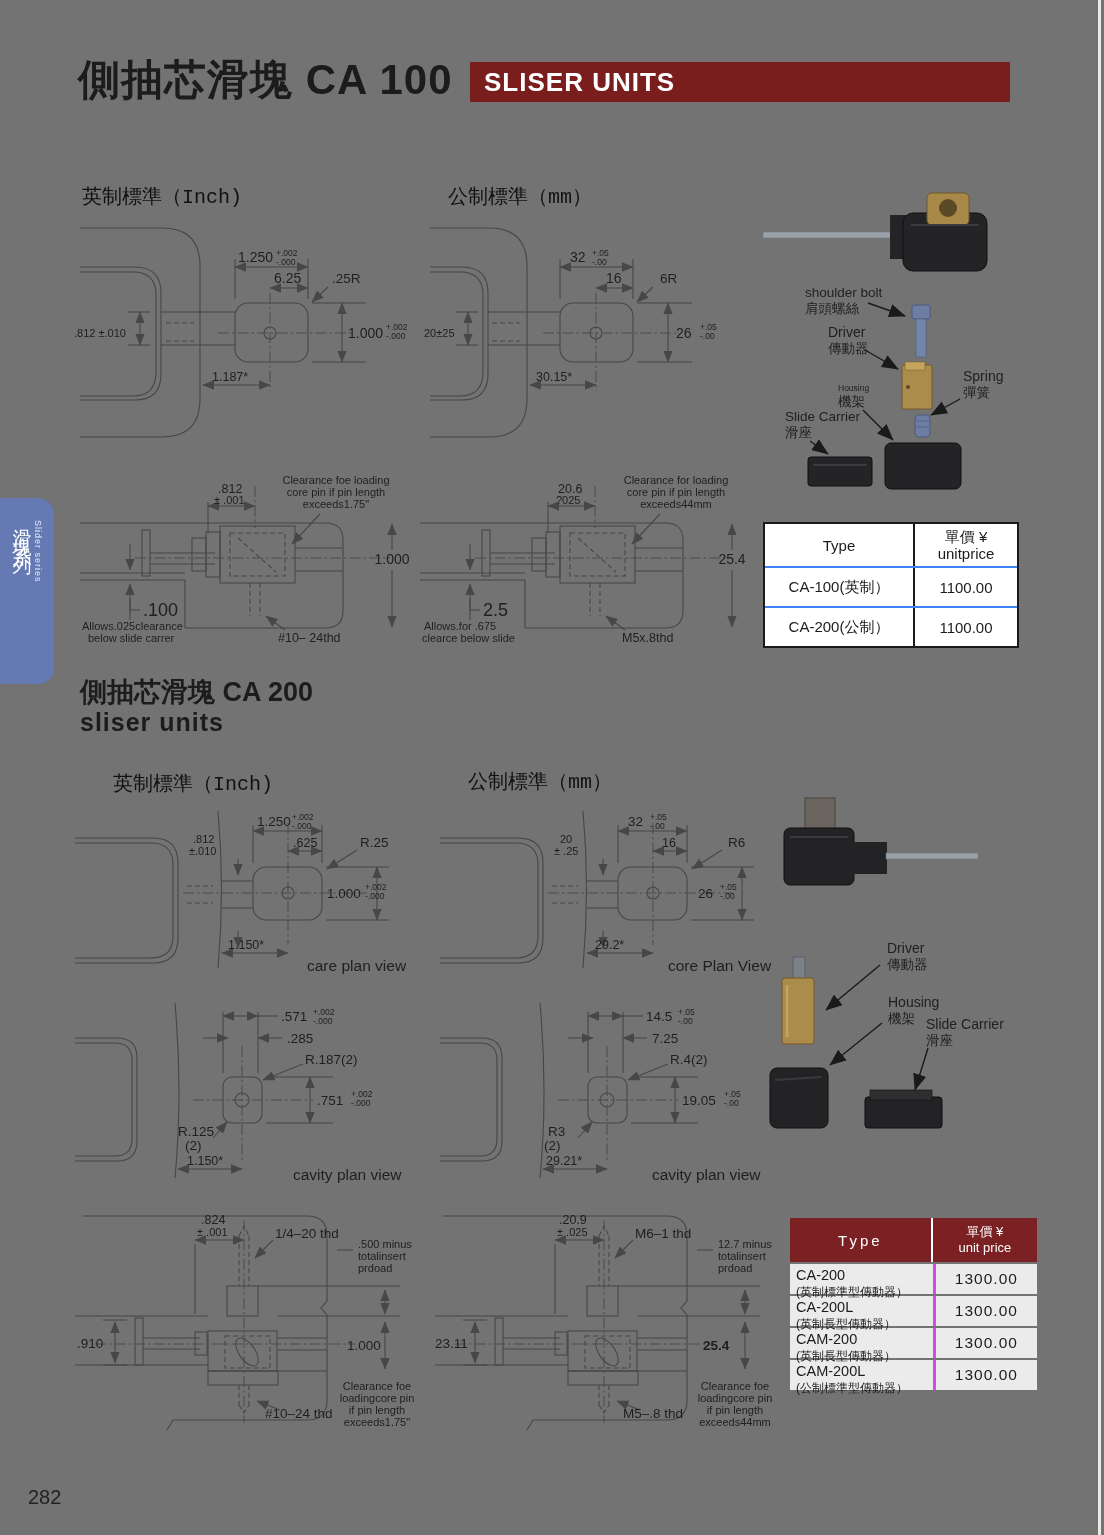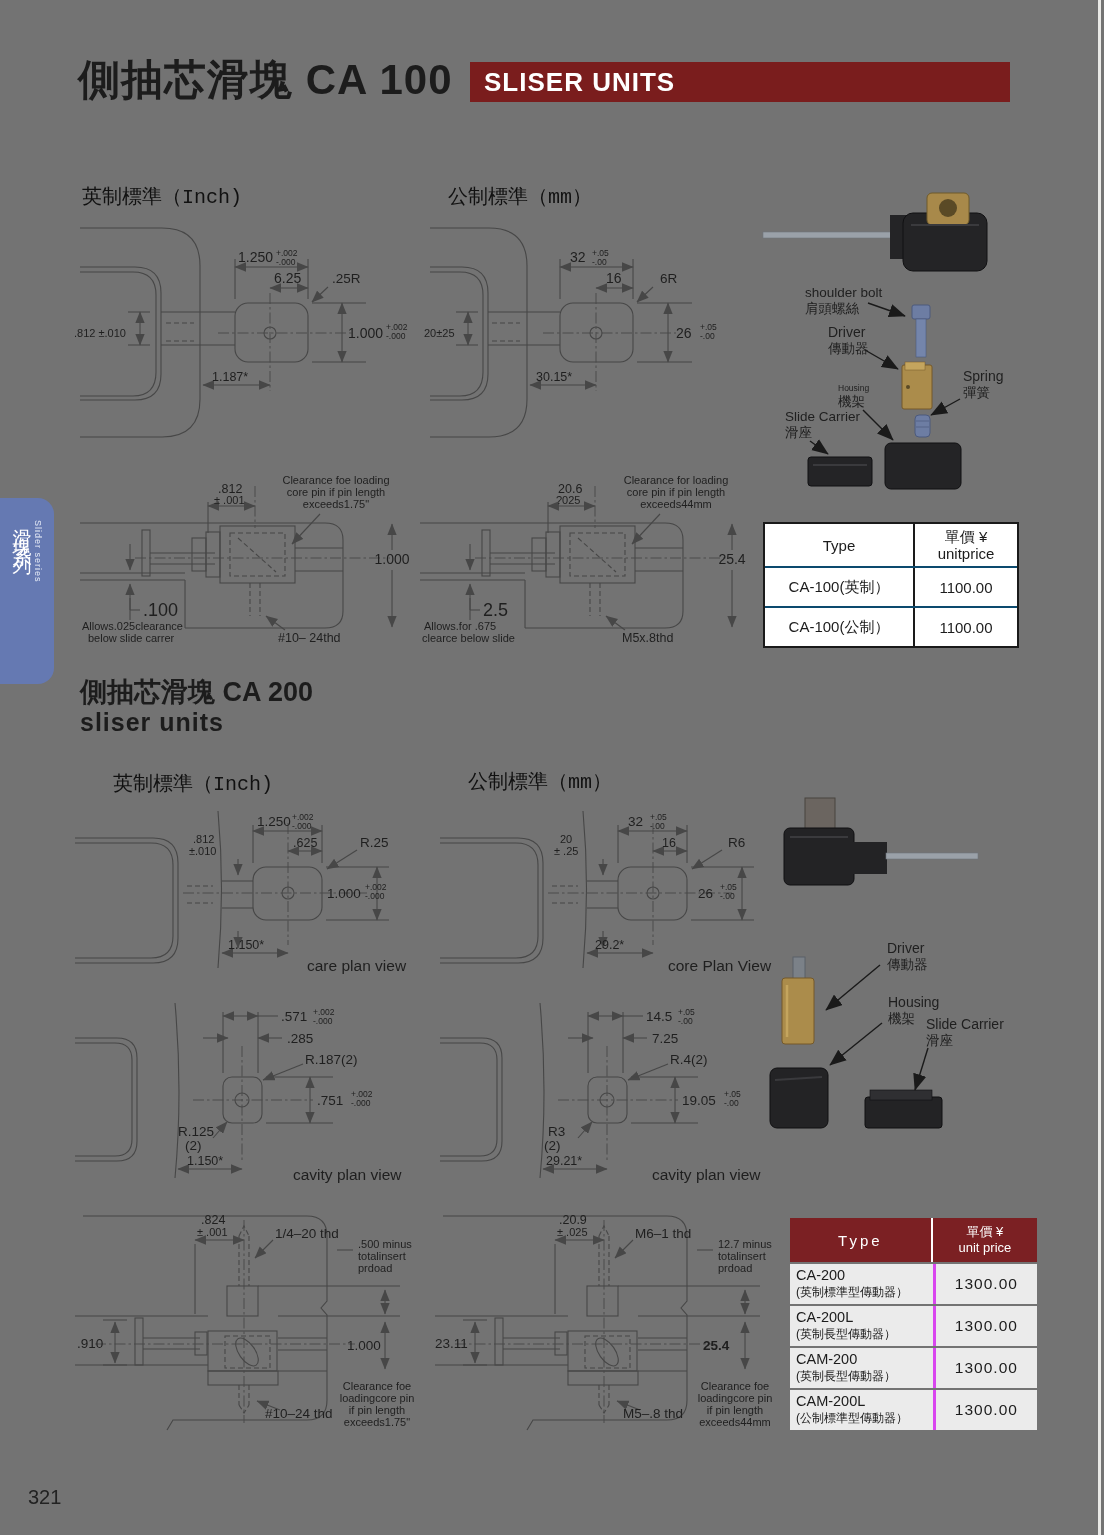--- a/index.html
+++ b/index.html
@@ -25,34 +25,34 @@
   svg.drw{position:absolute;}
   .geo path,.geo line,.geo rect,.geo circle,.geo ellipse{fill:none;stroke:#474747;stroke-width:1.1;}
   .geo .dash{stroke-dasharray:5 3;}
   .geo .cl{stroke-dasharray:11 3 2.5 3;stroke-width:.9;}
   svg text{font-family:"Liberation Sans","DejaVu Sans",sans-serif;fill:#1f1f1f;}
   .t8{font-size:8.5px}.t11{font-size:11px}.t12{font-size:12.5px}.t13{font-size:13.5px}
   .t14{font-size:14px}.t15{font-size:15.5px}.t17{font-size:18px}
   .mid{text-anchor:middle}.b{font-weight:bold}
 
   .tbl1{position:absolute;left:763px;top:522px;width:252px;border:2px solid #1a1a1a;background:#fff;}
-  .tbl1 .row{display:flex;align-items:center;height:38px;border-top:2px solid #0c4a6e;}
+  .tbl1 .row{display:flex;align-items:center;height:38px;border-top:2px solid #3b82f6;}
   .tbl1 .row.hd{height:42px;border-top:none;}
   .tbl1 .c1{flex:1.45;text-align:center;font-size:15px;}
   .tbl1 .c2{flex:1;text-align:center;font-size:15px;border-left:2px solid #1a1a1a;
             align-self:stretch;display:flex;flex-direction:column;justify-content:center;}
   .tbl1 .c2 div{line-height:17px;}
 
   .tbl2{position:absolute;left:790px;top:1218px;width:247px;}
   .tbl2 .hd{display:flex;height:44px;background:#7b2023;color:#fff;}
   .tbl2 .hd .c1{flex:1.35;display:flex;align-items:center;justify-content:center;
                 font-size:15px;letter-spacing:3px;}
   .tbl2 .hd .c2{flex:1;border-left:2px solid #fff;display:flex;flex-direction:column;
                 justify-content:center;text-align:center;font-size:13px;line-height:16px;}
-  .tbl2 .row{display:flex;height:40px;background:#ebebeb;margin-top:2px;}
+  .tbl2 .row{display:flex;height:30px;background:#ebebeb;margin-top:2px;}
   .tbl2 .row .c1{flex:1.35;padding:3px 0 0 6px;box-sizing:border-box;}
   .tbl2 .row .c1 .nm{font-size:14.5px;line-height:17px;}
   .tbl2 .row .c1 .ds{font-size:12px;line-height:16px;}
   .tbl2 .row .c2{flex:1;border-left:3px solid #d946ef;display:flex;align-items:center;
                  justify-content:center;font-size:15.5px;letter-spacing:1px;}
 </style>
 </head>
 <body>
 
 <div class="page">
@@ -300,21 +300,21 @@
       <div class="c2">
         <div>單價 ¥</div>
         <div>unitprice</div>
       </div>
     </div>
     <div class="row">
       <div class="c1">CA-100(英制）</div>
       <div class="c2">1100.00</div>
     </div>
     <div class="row">
-      <div class="c1">CA-100(公制）</div>
+      <div class="c1">CA-200(公制）</div>
       <div class="c2">1100.00</div>
     </div>
   </div>
 
   <div class="sidetab">
     <div class="zh">滑塊系列</div>
     <div class="en">Slider series</div>
   </div>
 
   <div class="ca200t1">側抽芯滑塊  CA 200</div>
@@ -676,14 +676,14 @@
     </div>
     <div class="row">
       <div class="c1">
         <div class="nm">CAM-200L</div>
         <div class="ds">(公制標準型傳動器）</div>
       </div>
       <div class="c2">1300.00</div>
     </div>
   </div>
 
-  <div class="pagenum">321</div>
+  <div class="pagenum">282</div>
 </div>
 
 </body></html>

